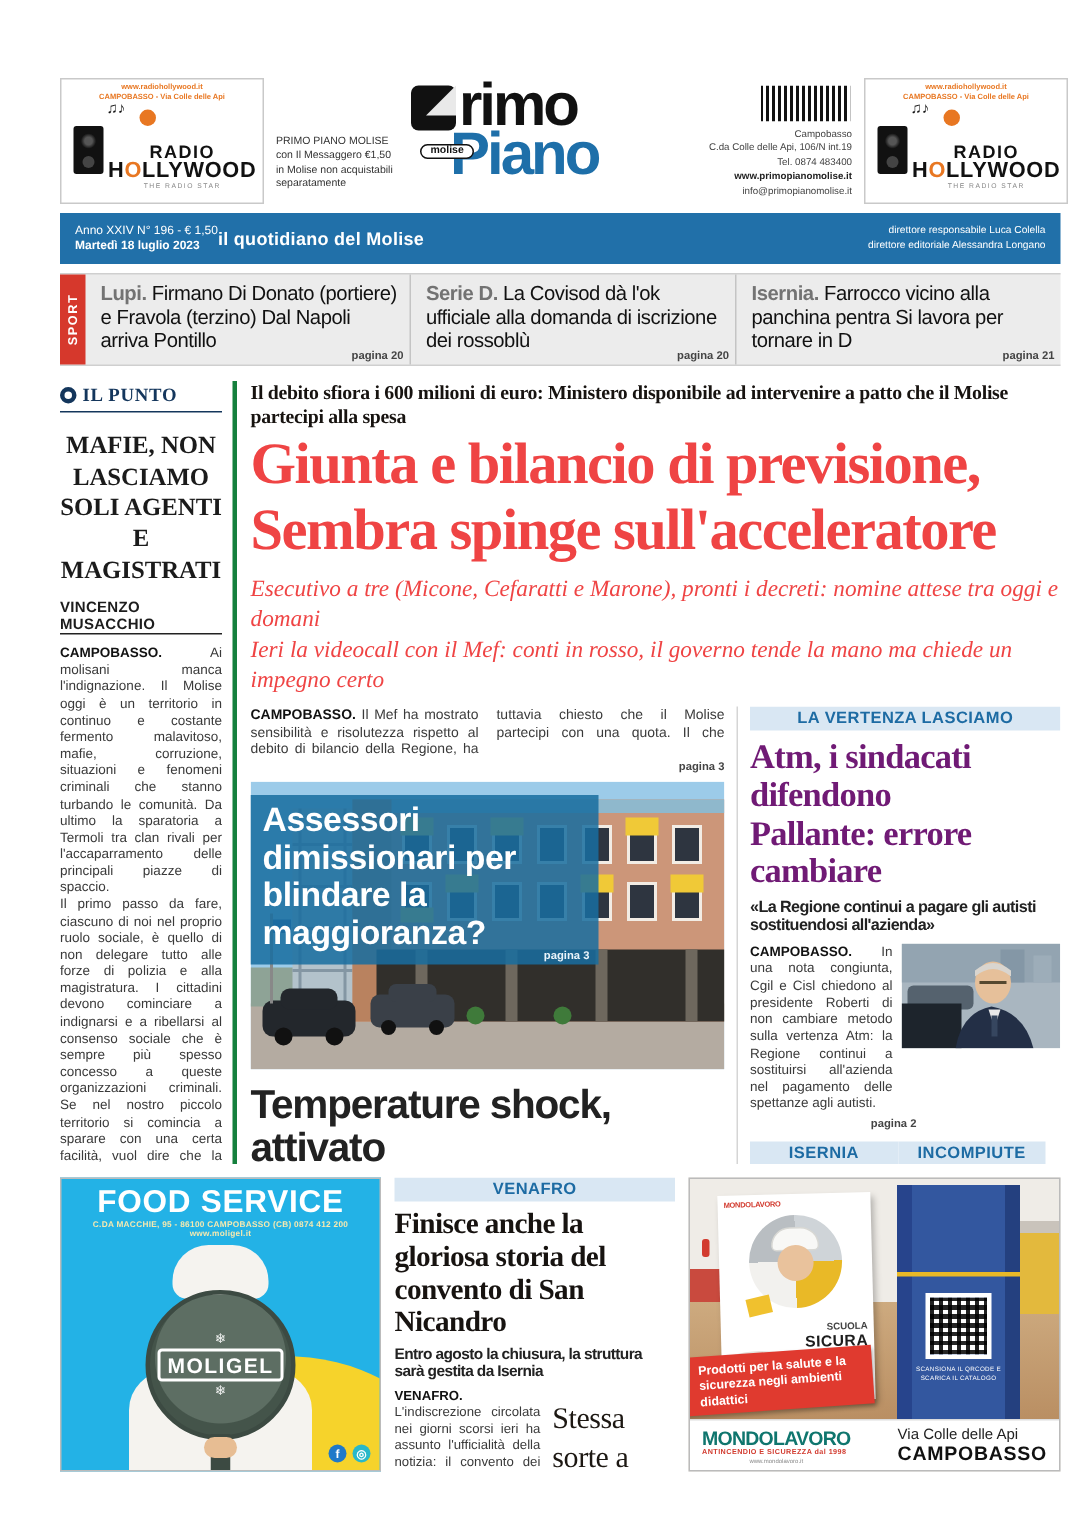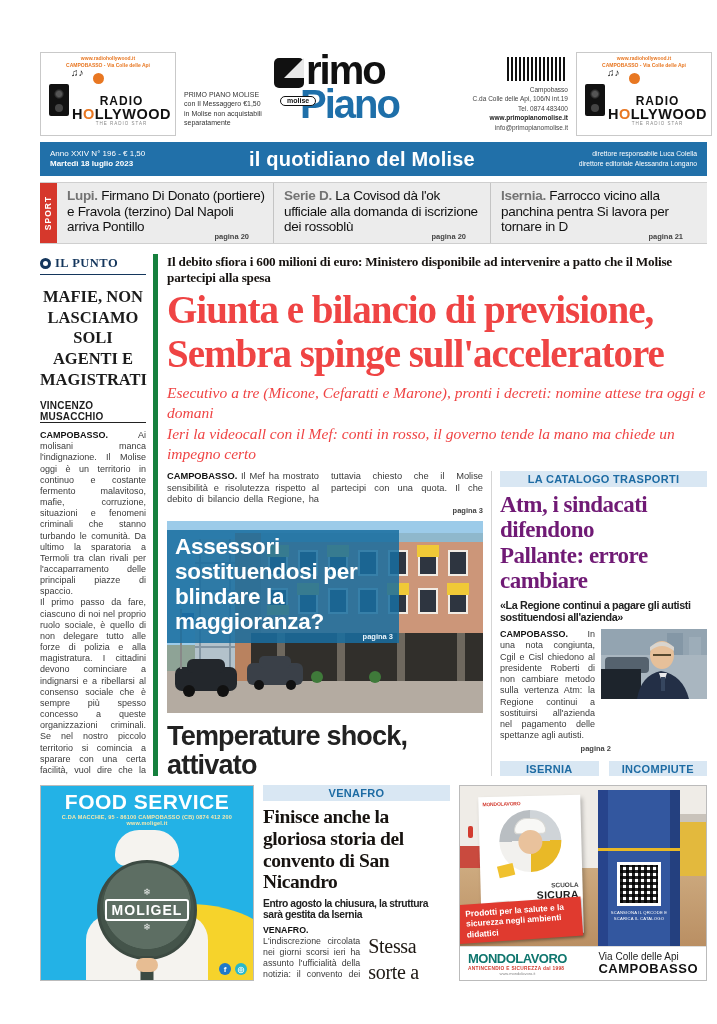--- a/index.html
+++ b/index.html
@@ -29,37 +29,37 @@
   .logo-l1{font-size:40px;color:#111}
   .logo-l2{font-size:40px;color:#1e6fa9;margin-left:26px}
   .molise-pill{position:absolute;left:6px;top:42px;font-size:7px;font-weight:bold;letter-spacing:0;border:1.5px solid #111;border-radius:9px;padding:1px 6px;background:#fff;color:#111}
   .mid-right{flex:none;width:118px;display:flex;flex-direction:column;align-items:flex-end;gap:3px;margin-top:4px}
   .barcode{width:62px;height:26px;background:repeating-linear-gradient(90deg,#111 0 2px,#fff 2px 4px);border:1px solid #fff}
   .contact{font-size:6.5px;line-height:1.45;text-align:right;color:#444}
   .contact .b{font-weight:bold;color:#222}
   .blue-bar{margin-top:2px;height:34px;background:#2170a9;color:#fff;display:flex;align-items:center;padding:0 10px}
   .issue{font-size:8px;line-height:1.3}
   .issue .b{font-weight:bold}
-  .bar-tag{flex:1;text-align:center;font-size:20px;font-weight:bold;letter-spacing:.2px}
+  .bar-tag{flex:1;font-size:12px;font-weight:bold;letter-spacing:.2px}
   .directors{font-size:6.8px;line-height:1.4;text-align:right}
 
   
   .sport-strip{margin-top:6px;height:62px;background:#ececec;border-top:1px solid #cfcfcf;border-bottom:1px solid #cfcfcf;display:flex}
   .sport-label{width:17px;background:#d6382c;color:#fff;display:flex;align-items:center;justify-content:center;flex:none}
   .sport-label span{transform:rotate(-90deg);font-size:8.5px;font-weight:bold;letter-spacing:1px}
   .sport-item{flex:1;padding:5px 8px 2px 10px;position:relative;border-right:1px solid #c4c4c4}
   .sport-item:last-child{border-right:none}
   .sport-item .txt{font-size:13.5px;line-height:1.16;letter-spacing:-.3px;color:#111}
   .sport-item .lead{color:#737373;font-weight:bold}
   .pageref{font-size:7.5px;font-weight:bold;color:#444;text-align:right}
-  .sport-item .pageref{position:absolute;right:24px;bottom:2px}
+  .sport-item .pageref{position:absolute;right:4px;bottom:2px}
 
   
   .main-grid{display:flex;margin-top:10px;height:522px}
-  .punto-col{width:118px;flex:none;border-right:5px solid #15803d;padding:2px 7px 0 0;overflow:hidden}
+  .punto-col{width:118px;flex:none;border-right:3px solid #15803d;padding:2px 7px 0 0;overflow:hidden}
   .punto-head{display:flex;align-items:center;gap:4px;border-bottom:1.5px solid #14365c;padding-bottom:3px}
   .punto-icon{width:11px;height:11px;border-radius:50%;border:3px solid #14365c;background:#fff;flex:none}
   .punto-title-s{font-size:12.5px;font-weight:bold;color:#14365c;font-family:"Liberation Serif",serif;letter-spacing:.5px}
   .punto-title{font-family:"Liberation Serif",serif;font-size:16.5px;font-weight:bold;text-align:center;line-height:1.25;margin:12px 0 10px;color:#1b1b1b}
   .punto-author{font-size:10px;font-weight:bold;border-bottom:1px solid #222;display:inline-block;margin-bottom:7px;letter-spacing:.2px}
   .punto-body{font-size:9px;line-height:1.24;text-align:justify;color:#3a3a3a}
   .punto-body p{margin:0}
   .punto-body .lead{font-weight:bold;color:#111}
 
   .main-col{flex:1;padding-left:9px;overflow:hidden}
@@ -87,21 +87,21 @@
   .section-bar{background:#d9e7f3;color:#1d6ba3;font-weight:bold;font-size:11px;text-align:center;padding:2px 0;letter-spacing:.3px}
   .atm-head{font-family:"Liberation Serif",serif;font-size:23px;font-weight:bold;line-height:1.1;letter-spacing:-.5px;margin-top:5px;color:#701a75}
   .atm-deck{font-size:10.8px;font-weight:bold;letter-spacing:-.4px;margin-top:6px;color:#222}
   .atm-row{display:flex;gap:6px;margin-top:6px}
   .atm-body{flex:1;font-size:9px;line-height:1.25;text-align:justify;color:#3a3a3a}
   .atm-body .lead{font-weight:bold;color:#111}
   .atm-photo{width:106px;height:70px;flex:none;overflow:hidden}
   .atm-photo svg{display:block;width:100%;height:100%}
   .atm-page{margin:2px 96px 0 0}
 
-  .briefs{display:flex;flex-wrap:wrap;margin-top:8px;column-gap:10px}
+  .briefs{display:flex;flex-wrap:wrap;margin-top:8px;}
   .brief{width:calc(50% - 5px);margin-bottom:7px}
 
   
   .bottom-row{display:flex;margin-top:9px;height:196px;gap:7px}
   .food-ad{width:214px;flex:none;position:relative;background:#23b2e6;overflow:hidden;border:1px solid #bbb}
   .food-head{position:relative;z-index:5;text-align:center;padding-top:4px}
   .food-title{font-size:21px;font-weight:900;color:#fff;letter-spacing:.5px}
   .food-addr{font-size:5.5px;font-weight:bold;color:#f6e9b0;letter-spacing:.2px}
   .blob{position:absolute;right:-30px;bottom:-34px;width:190px;height:110px;background:#f6d32b;border-radius:50%}
   .chef{position:absolute;left:50%;bottom:0;transform:translateX(-50%);width:130px;height:150px}
@@ -342,36 +342,36 @@
               <g fill="#3a4048">
                 <rect x="80" y="142" width="56" height="22" rx="6"></rect>
                 <rect x="92" y="135" width="32" height="12" rx="5"></rect>
               </g>
               <circle cx="92" cy="164" r="5" fill="#111"></circle>
                 <circle cx="124" cy="164" r="5" fill="#111"></circle>
               <line x1="14" y1="88" x2="14" y2="148" stroke="#888" stroke-width="2"></line>
               <rect x="15" y="92" width="12" height="9" fill="#2a5fa8"></rect>
             </svg>
             <div class="photo-overlay">
-              <div class="t"><span>Assessori sostituendosi per</span><br><span>blindare la maggioranza?</span></div>
+              <div class="t"><span>Assessori dimissionari per</span><br><span>blindare la maggioranza?</span></div>
               <div class="pageref">pagina 3</div>
             </div>
           </div>
 
           <div class="heat">
             <h2>
               <span>Temperature shock, attivato</span><br>
               
             </h2>
 
           </div>
         </div>
 
         <div class="right-col">
-          <div class="section-bar">LA CATALOGO TRASPORTI</div>
+          <div class="section-bar">LA VERTENZA LASCIAMO</div>
           <div class="atm-head">
             <span>Atm, i sindacati difendono</span><br><span>Pallante: errore cambiare</span>
           </div>
           <div class="atm-deck">«La Regione continui a pagare gli autisti sostituendosi all'azienda»</div>
           <div class="atm-row">
             <div class="atm-body">
               <span class="lead">CAMPOBASSO.</span><span> In una nota congiunta, Cgil e Cisl chiedono al presidente Roberti di non cambiare metodo sulla vertenza Atm: la Regione continui a sostituirsi all'azienda nel pagamento delle spettanze agli autisti.</span>
             </div>
             <div class="atm-photo">
               <svg viewBox="0 0 106 70" preserveAspectRatio="none">

